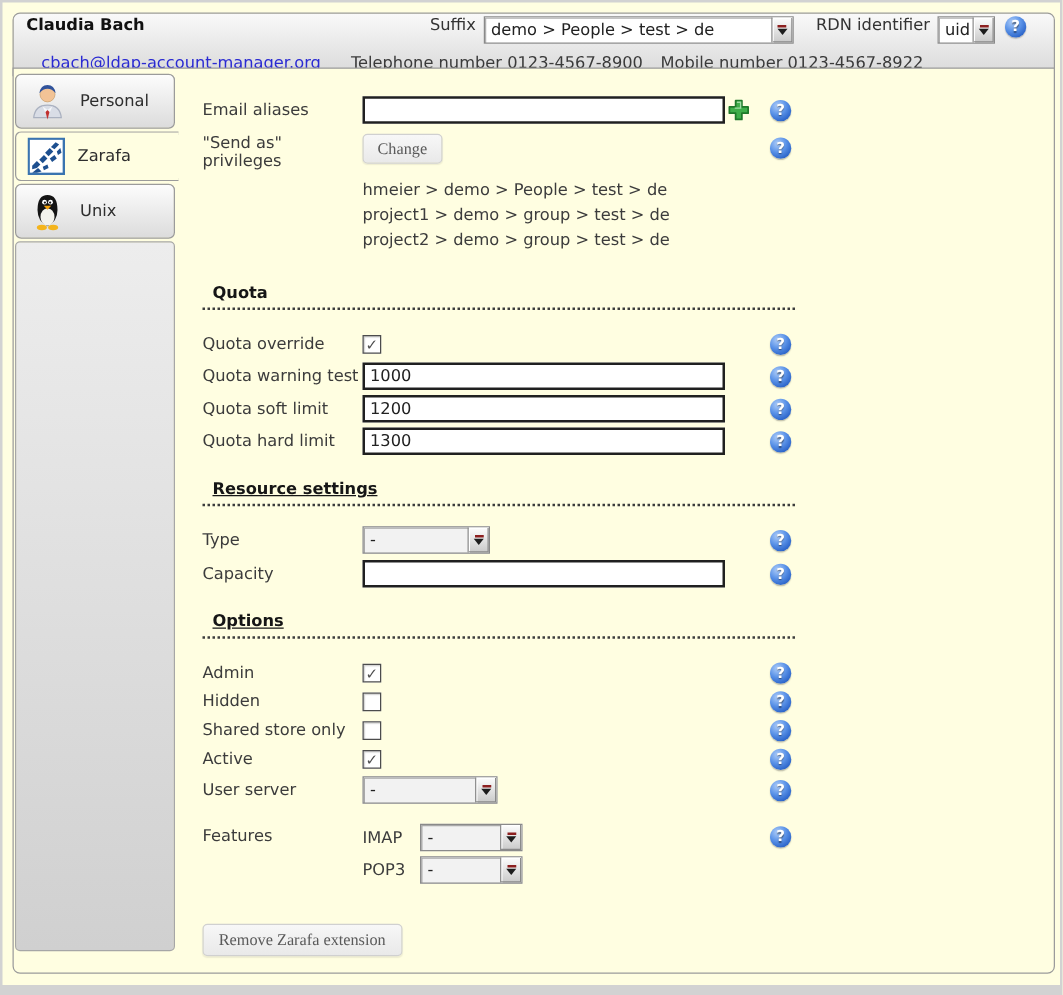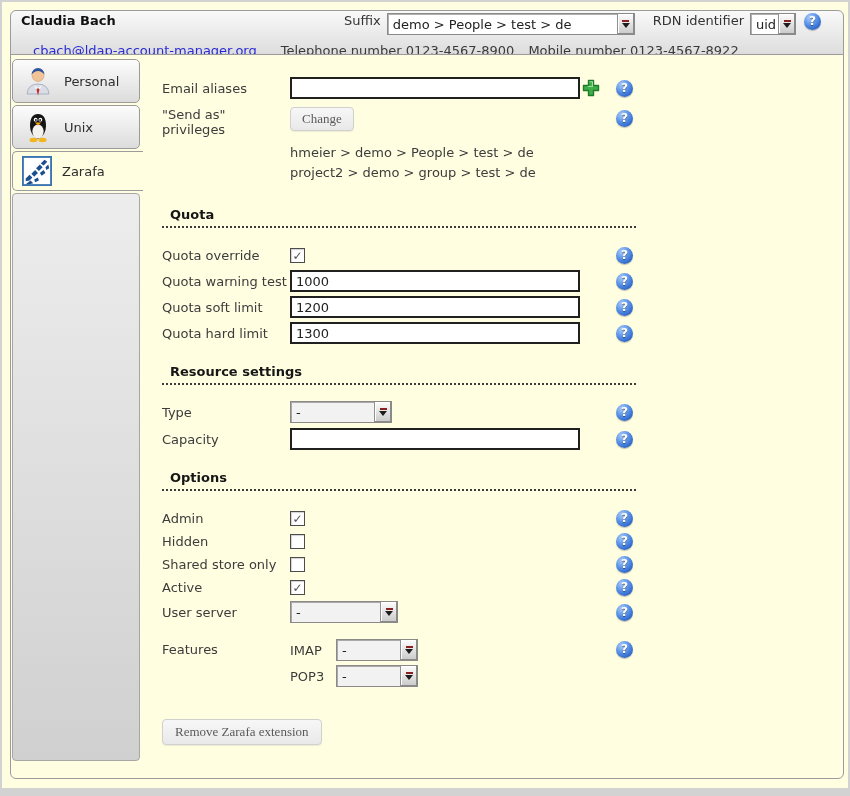--- a/index.html
+++ b/index.html
@@ -92,21 +92,21 @@
   }
   .sendas-row{margin-top:8px;align-items:flex-start;}
   .sendas-row .help{margin-top:3px;}
   .entries{margin:6px 0 0 128px;}
   .entry{line-height:20px;color:#3c3c3c;}
   .section{
     width:474px;box-sizing:border-box;margin-top:24px;margin-bottom:16px;
     padding:0 0 4px 8px;border-bottom:2px dotted #3c3c3c;
     font-weight:bold;color:#161616;
   }
-  .sec-resource{margin-top:20px;}
+  .sec-resource{margin-top:20px;text-decoration:underline;}
   .cbrow{height:23px;}
   .checkbox{
     width:13px;height:13px;box-sizing:content-box;flex-shrink:0;cursor:pointer;
     border:1px solid #4c4c4c;background:#fff;
     display:inline-flex;align-items:center;justify-content:center;
     font-size:12px;line-height:1;color:#4f4f4f;
     box-shadow:inset 1px 1px 1px rgba(0,0,0,.18);
   }
   .sel-type{width:102px;}
   .sel-server{width:108px;}
@@ -160,50 +160,50 @@
     <div class="tab">
       <svg class="ticon" viewBox="0 0 32 32">
         <path d="M5 29 q1 -10 11 -10 t11 10 z" fill="#d9dde6" stroke="#aab1c0" stroke-width="1"></path>
         <path d="M12 20 l4 3 4 -3 -4 9 z" fill="#f4f6fa"></path>
         <path d="M16 23 l-1.6 1.6 1.6 6 1.6 -6 z" fill="#c03030"></path>
         <circle cx="16" cy="10.5" r="6" fill="#f2c396" stroke="#caa06e" stroke-width=".6"></circle>
         <path d="M9.5 9.5 q1 -6.5 6.5 -6.5 t6.5 6.5 q-3 -3.5 -6.5 -3.5 t-6.5 3.5 z" fill="#31539b"></path>
       </svg>
       <span class="tlabel">Personal</span>
     </div>
-    <div class="tab">
-      <svg class="ticon" viewBox="0 0 32 32">
-        <ellipse cx="11.5" cy="29" rx="4" ry="2.2" fill="#f4b41c"></ellipse>
-        <ellipse cx="20.5" cy="29" rx="4" ry="2.2" fill="#f4b41c"></ellipse>
-        <path d="M16 3 q8 0 8 12 q0 9 -8 13 q-8 -4 -8 -13 q0 -12 8 -12 z" fill="#141414"></path>
-        <ellipse cx="16" cy="20.5" rx="5.6" ry="7" fill="#f3f2ec"></ellipse>
-        <circle cx="13.6" cy="8.7" r="1.9" fill="#fff"></circle>
-        <circle cx="18.4" cy="8.7" r="1.9" fill="#fff"></circle>
-        <circle cx="13.9" cy="9" r=".9" fill="#111"></circle>
-        <circle cx="18.1" cy="9" r=".9" fill="#111"></circle>
-        <path d="M13 11.5 h6 l-3 3.2 z" fill="#f4a20c"></path>
-      </svg>
-      <span class="tlabel">Unix</span>
-    </div>
     <div class="tab active">
       <svg class="ticon" viewBox="0 0 32 32">
         <rect x="1" y="1" width="30" height="30" fill="#ffffff" stroke="#3a74b0" stroke-width="2"></rect>
         <g fill="#1d4f8f">
           <polygon points="4,30 9,26 12,29 8,30"></polygon>
           <polygon points="4,24 8,20 11,23 8,26 4,27"></polygon>
           <polygon points="10,19 14,15 17,18 13,22"></polygon>
           <polygon points="15,13 19,9 22,12 18,16"></polygon>
           <polygon points="20,8 24,4 27,6 23,10"></polygon>
           <polygon points="25,12 28,9 29,13 26,15"></polygon>
           <polygon points="19,18 23,15 25,18 21,21"></polygon>
           <polygon points="13,25 17,23 18,26 14,28"></polygon>
         </g>
       </svg>
       <span class="tlabel">Zarafa</span>
     </div>
+    <div class="tab">
+      <svg class="ticon" viewBox="0 0 32 32">
+        <ellipse cx="11.5" cy="29" rx="4" ry="2.2" fill="#f4b41c"></ellipse>
+        <ellipse cx="20.5" cy="29" rx="4" ry="2.2" fill="#f4b41c"></ellipse>
+        <path d="M16 3 q8 0 8 12 q0 9 -8 13 q-8 -4 -8 -13 q0 -12 8 -12 z" fill="#141414"></path>
+        <ellipse cx="16" cy="20.5" rx="5.6" ry="7" fill="#f3f2ec"></ellipse>
+        <circle cx="13.6" cy="8.7" r="1.9" fill="#fff"></circle>
+        <circle cx="18.4" cy="8.7" r="1.9" fill="#fff"></circle>
+        <circle cx="13.9" cy="9" r=".9" fill="#111"></circle>
+        <circle cx="18.1" cy="9" r=".9" fill="#111"></circle>
+        <path d="M13 11.5 h6 l-3 3.2 z" fill="#f4a20c"></path>
+      </svg>
+      <span class="tlabel">Unix</span>
+    </div>
     <div class="sidebar-filler"></div>
   </div>
 
   <div class="content">
 
     <div class="frow">
       <span class="flabel">Email aliases</span>
       <span class="ffield">
         <input class="tinput" type="text" value="" style="">
       </span>
@@ -219,20 +219,21 @@
     <div class="frow sendas-row">
       <span class="flabel">"Send as" privileges</span>
       <span class="ffield">
         <button class="ui-btn">Change</button>
       </span>
       <span class="fextra"></span>
       <span class="help">?</span>
     </div>
     <div class="entries">
       <div class="entry">hmeier &gt; demo &gt; People &gt; test &gt; de</div>
+      <div class="entry">project1 &gt; demo &gt; group &gt; test &gt; de</div>
       <div class="entry">project2 &gt; demo &gt; group &gt; test &gt; de</div>
     </div>
 
     <div class="section">Quota</div>
 
     <div class="frow cbrow">
       <span class="flabel">Quota override</span>
       <span class="ffield">
         <span class="checkbox">
           <span>✓</span>

